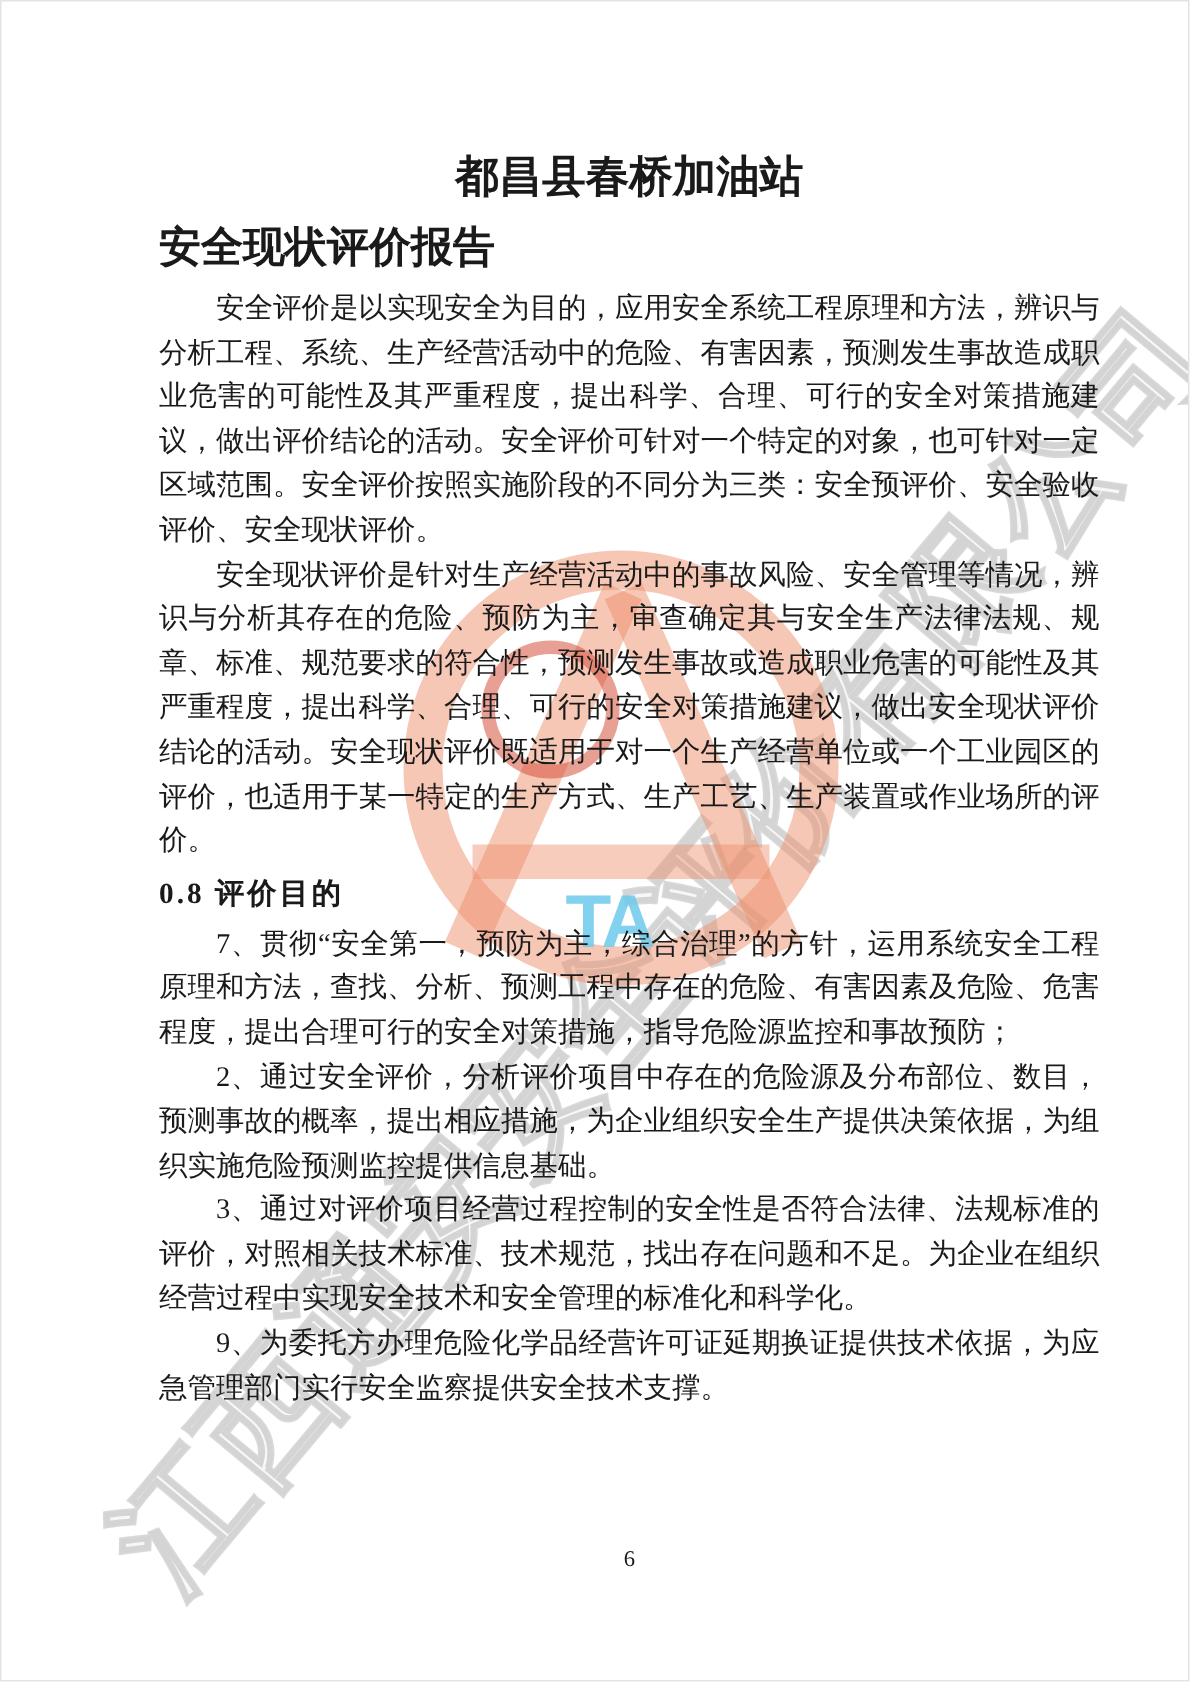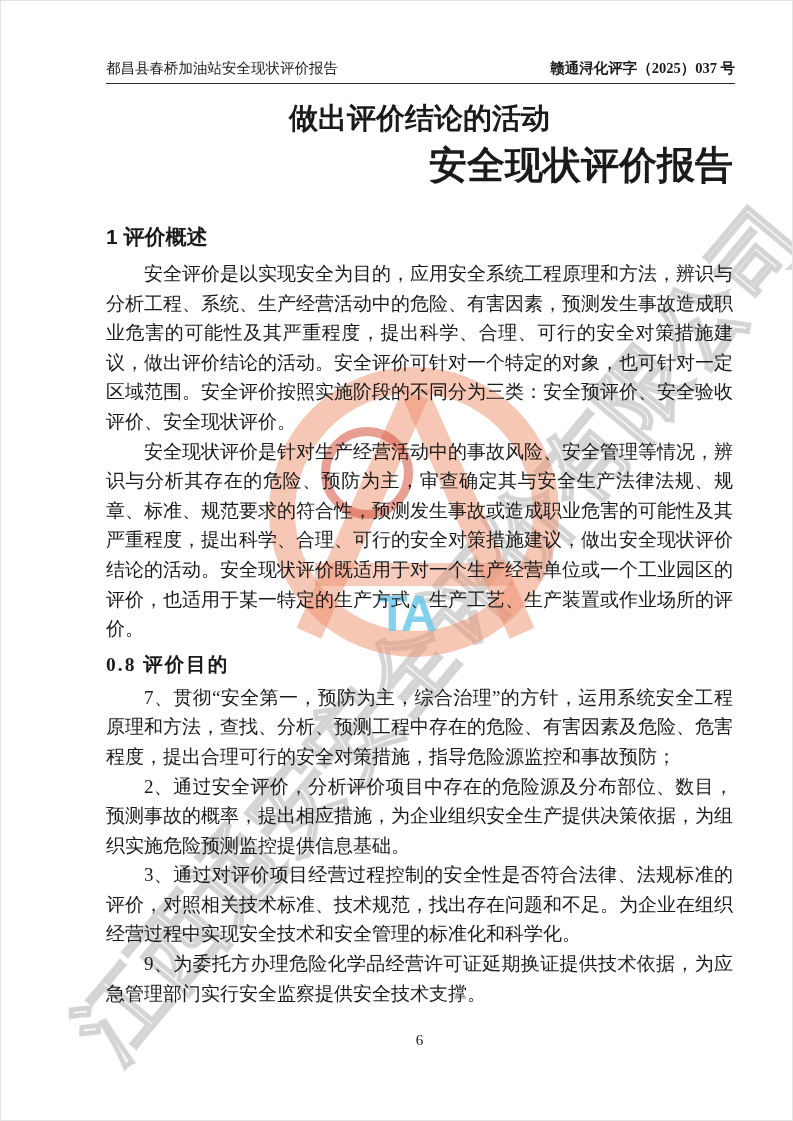--- a/index.html
+++ b/index.html
@@ -94,22 +94,22 @@
     position: absolute; z-index: 1;
     left: 105px; top: 96px; width: 627px;
   }
   .title-line1 {
     margin: 0; text-align: center;
     font-size: 29px; font-weight: bold;
     font-family: "Liberation Serif", serif;
     line-height: 42px;
   }
   .title-line2 {
-    margin: 0; text-align: right;
-    font-size: 38px; font-weight: bold;
+    margin: 0; text-align: left;
+    font-size: 28px; font-weight: bold;
     font-family: "Liberation Sans", sans-serif;
     line-height: 52px;
   }
   .sec-h1 {
     margin: 33px 0 9px 0;
     font-size: 21px; font-weight: bold;
     font-family: "Liberation Sans", sans-serif;
     line-height: 26px;
   }
   .body-p {
@@ -144,30 +144,25 @@
       <div class="wm-ring"></div>
       <div class="wm-leg left"></div>
       <div class="wm-leg right"></div>
       <div class="wm-crossbar"></div>
       <div class="wm-inner-ring"></div>
     </div>
 
     <div class="wm-blue">TA</div>
   </div>
 
-  <div class="header">
-    <span class="hdr-left">都昌县春桥加油站安全现状评价报告</span>
-    <span class="hdr-right">赣通浔化评字（2025）037 号</span>
-  </div>
 
   <div class="content">
-    <h1 class="title-line1">做出评价结论的活动</h1>
+    <h1 class="title-line1">都昌县春桥加油站</h1>
     <h1 class="title-line2">安全现状评价报告</h1>
 
-    <h2 class="sec-h1">1 评价概述</h2>
 
     <p class="body-p">安全评价是以实现安全为目的，应用安全系统工程原理和方法，辨识与分析工程、系统、生产经营活动中的危险、有害因素，预测发生事故造成职业危害的可能性及其严重程度，提出科学、合理、可行的安全对策措施建议，做出评价结论的活动。安全评价可针对一个特定的对象，也可针对一定区域范围。安全评价按照实施阶段的不同分为三类：安全预评价、安全验收评价、安全现状评价。</p>
     <p class="body-p">安全现状评价是针对生产经营活动中的事故风险、安全管理等情况，辨识与分析其存在的危险、预防为主，审查确定其与安全生产法律法规、规章、标准、规范要求的符合性，预测发生事故或造成职业危害的可能性及其严重程度，提出科学、合理、可行的安全对策措施建议，做出安全现状评价结论的活动。安全现状评价既适用于对一个生产经营单位或一个工业园区的评价，也适用于某一特定的生产方式、生产工艺、生产装置或作业场所的评价。</p>
 
     <h3 class="sec-h2">0.8 评价目的</h3>
 
     <p class="body-p">7、贯彻“安全第一，预防为主，综合治理”的方针，运用系统安全工程原理和方法，查找、分析、预测工程中存在的危险、有害因素及危险、危害程度，提出合理可行的安全对策措施，指导危险源监控和事故预防；</p>
     <p class="body-p">2、通过安全评价，分析评价项目中存在的危险源及分布部位、数目，预测事故的概率，提出相应措施，为企业组织安全生产提供决策依据，为组织实施危险预测监控提供信息基础。</p>
     <p class="body-p">3、通过对评价项目经营过程控制的安全性是否符合法律、法规标准的评价，对照相关技术标准、技术规范，找出存在问题和不足。为企业在组织经营过程中实现安全技术和安全管理的标准化和科学化。</p>
     <p class="body-p">9、为委托方办理危险化学品经营许可证延期换证提供技术依据，为应急管理部门实行安全监察提供安全技术支撑。</p>

